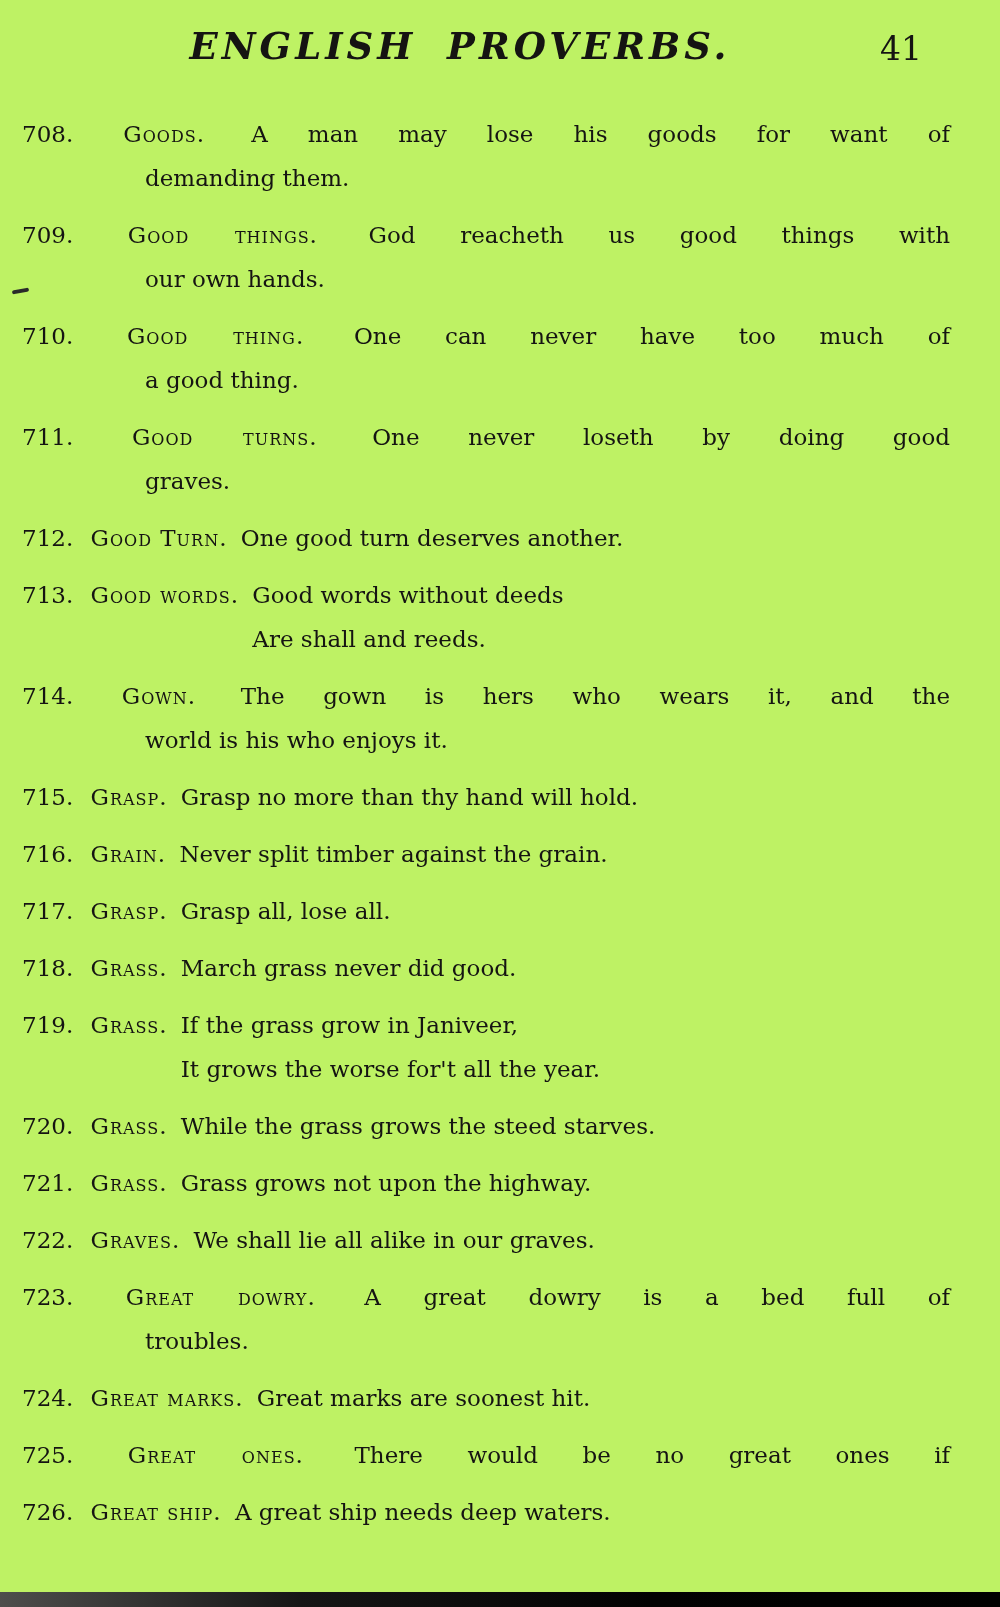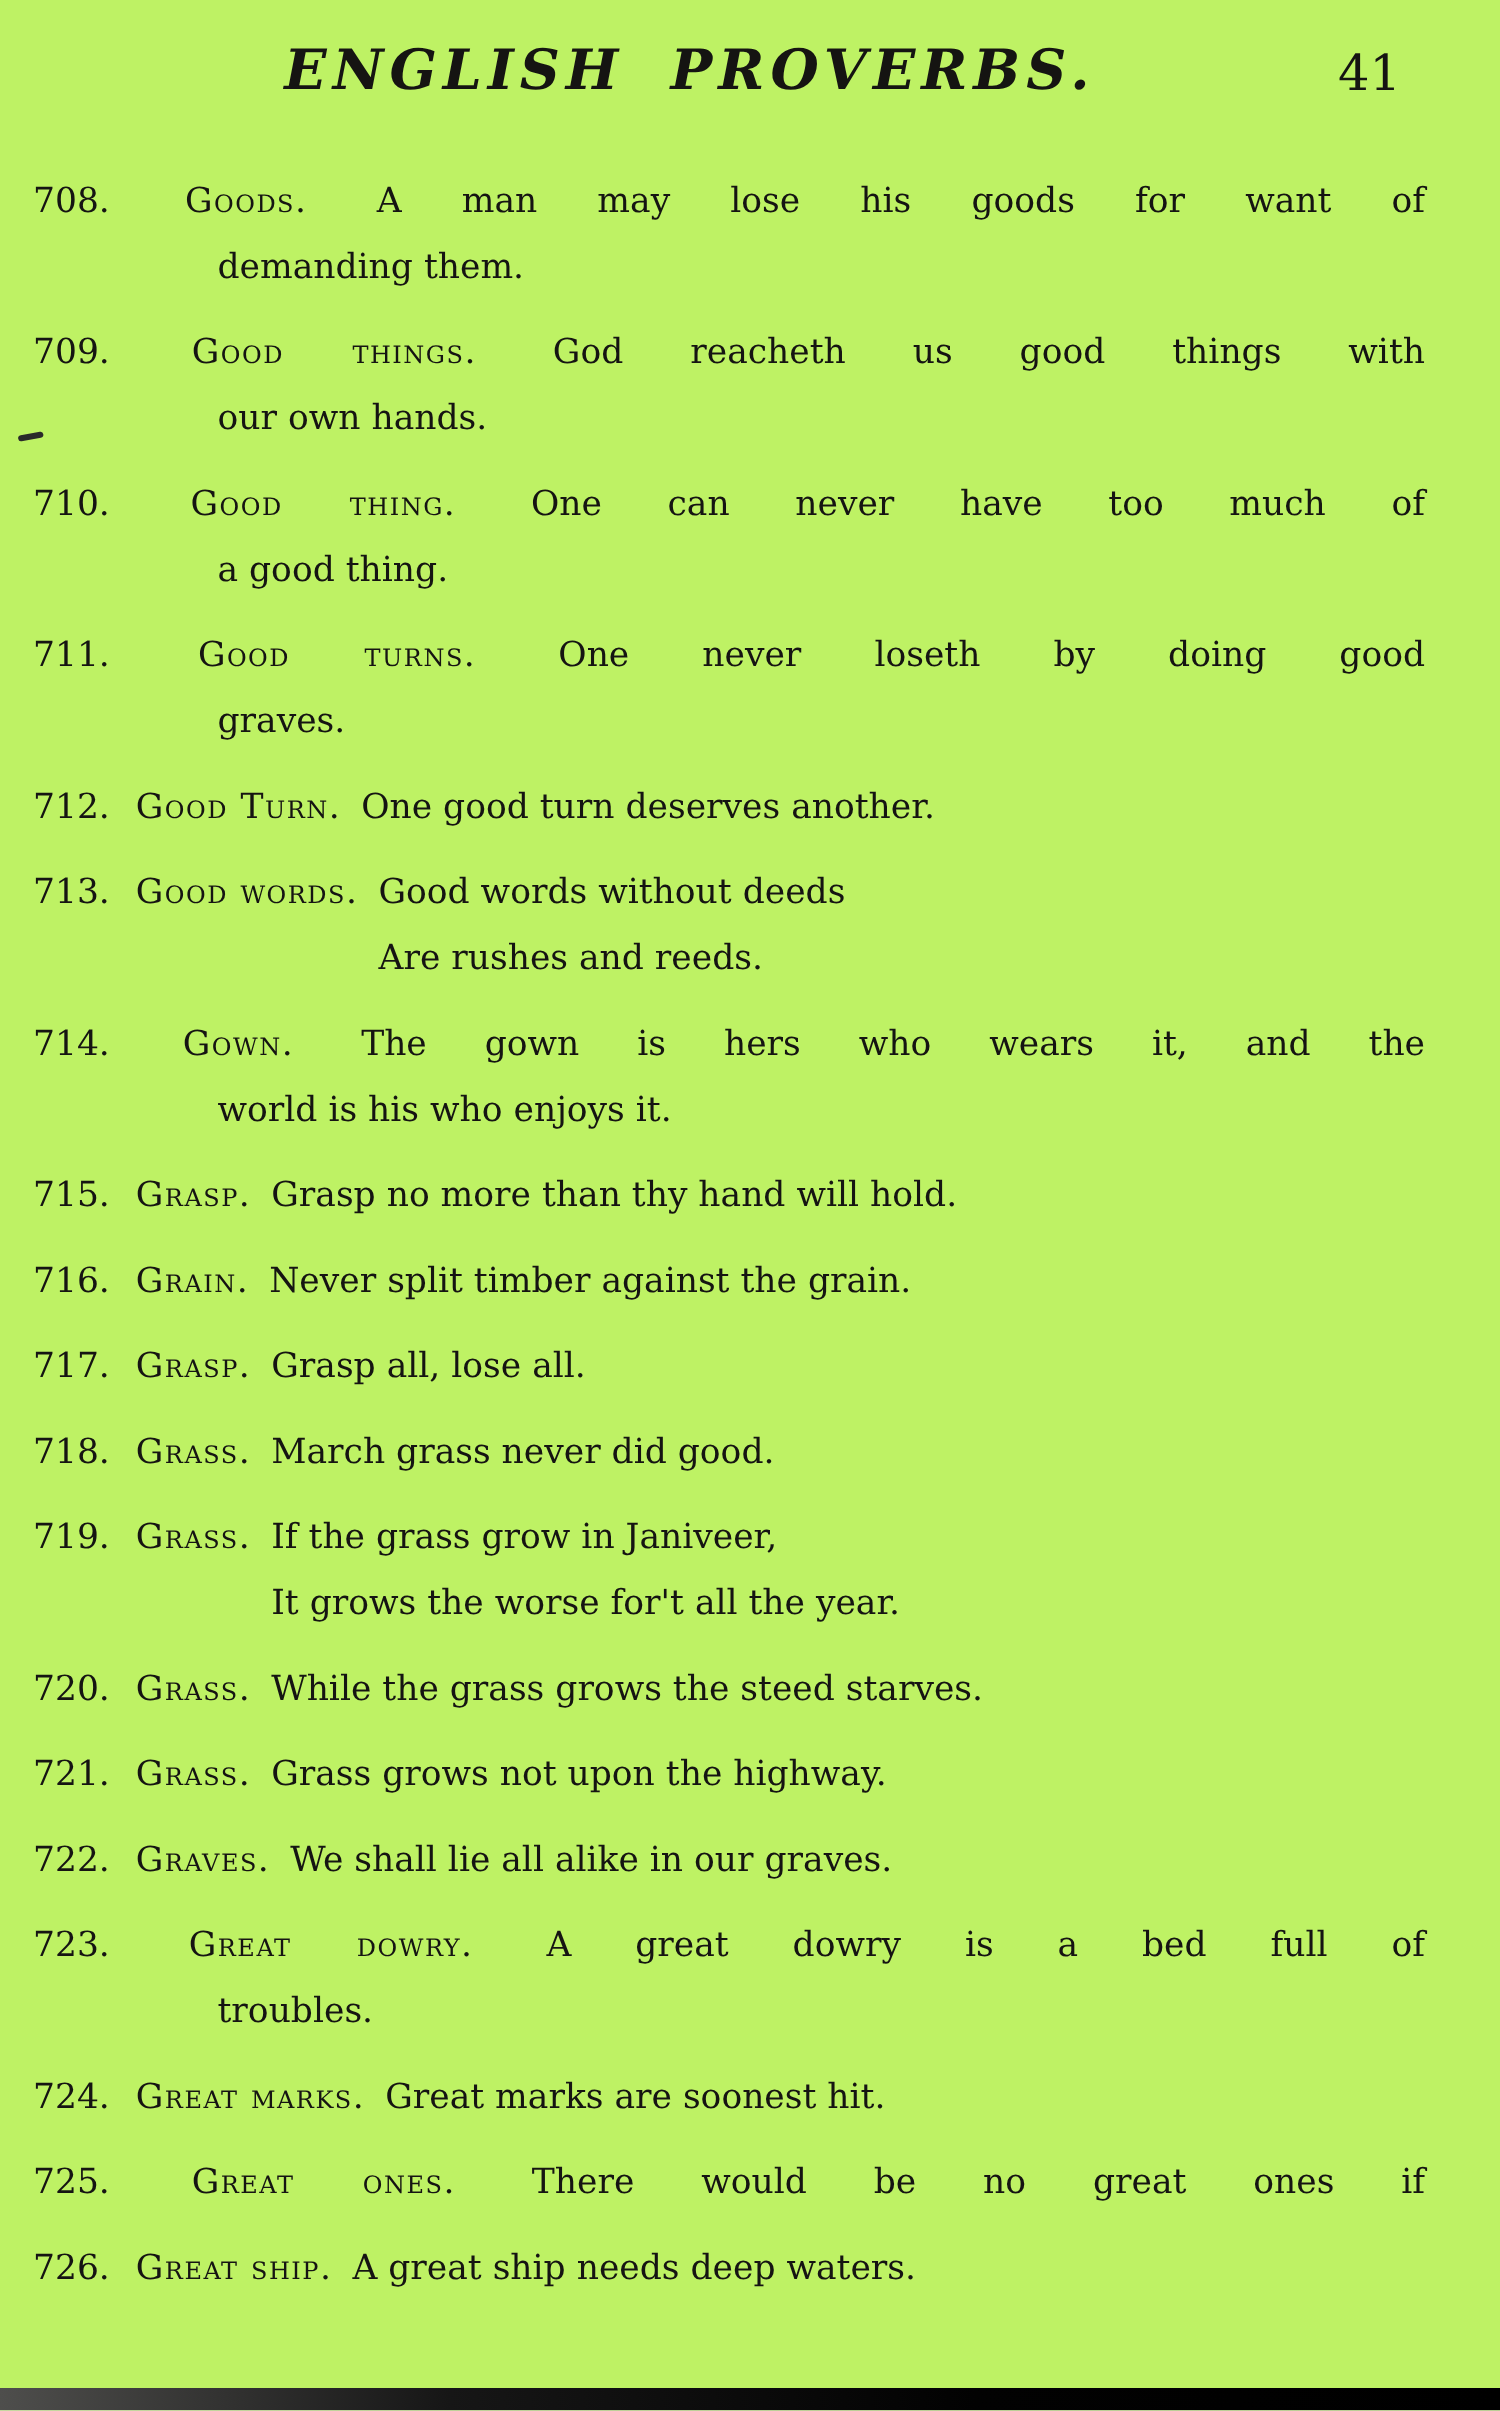--- a/index.html
+++ b/index.html
@@ -26,21 +26,21 @@
     display: inline-block;
     font-style: italic;
     font-weight: bold;
     font-size: 37px;
     letter-spacing: 4px;
     word-spacing: 14px;
     transform: translateX(-26px);
   }
   .page-number {
     position: absolute;
-    right: 16px;
+    right: 28px;
     top: 5px;
     font-size: 33px;
   }
 
   .entry {
     font-size: 23px;
     line-height: 44px;
     margin-bottom: 13px;
   }
   .l1.just {
@@ -102,21 +102,21 @@
         </div>
         <div class="entry">
           <div class="l1 just"><span class="num">711.</span> <span class="headword">Good turns.</span> <span class="text">One never loseth by doing good</span></div>
           <div class="cont">graves.</div>
         </div>
         <div class="entry">
           <div class="l1"><span class="num">712.</span> <span class="headword">Good Turn.</span> <span class="text">One good turn deserves another.</span></div>
         </div>
         <div class="entry verse">
           <div class="l1"><span class="num">713.</span> <span class="headword">Good words.</span> <span class="text">Good words without deeds</span></div>
-          <div class="verse-line"><span class="spacer"><span class="num">713.</span> <span class="headword">Good words.</span> </span><span class="text">Are rushes and reeds.</span></div>
+          <div class="verse-line"><span class="spacer"><span class="num">713.</span> <span class="headword">Good words.</span> </span><span class="text">Are shall and reeds.</span></div>
         </div>
         <div class="entry">
           <div class="l1 just"><span class="num">714.</span> <span class="headword">Gown.</span> <span class="text">The gown is hers who wears it, and the</span></div>
           <div class="cont">world is his who enjoys it.</div>
         </div>
         <div class="entry">
           <div class="l1"><span class="num">715.</span> <span class="headword">Grasp.</span> <span class="text">Grasp no more than thy hand will hold.</span></div>
         </div>
         <div class="entry">
           <div class="l1"><span class="num">716.</span> <span class="headword">Grain.</span> <span class="text">Never split timber against the grain.</span></div>

